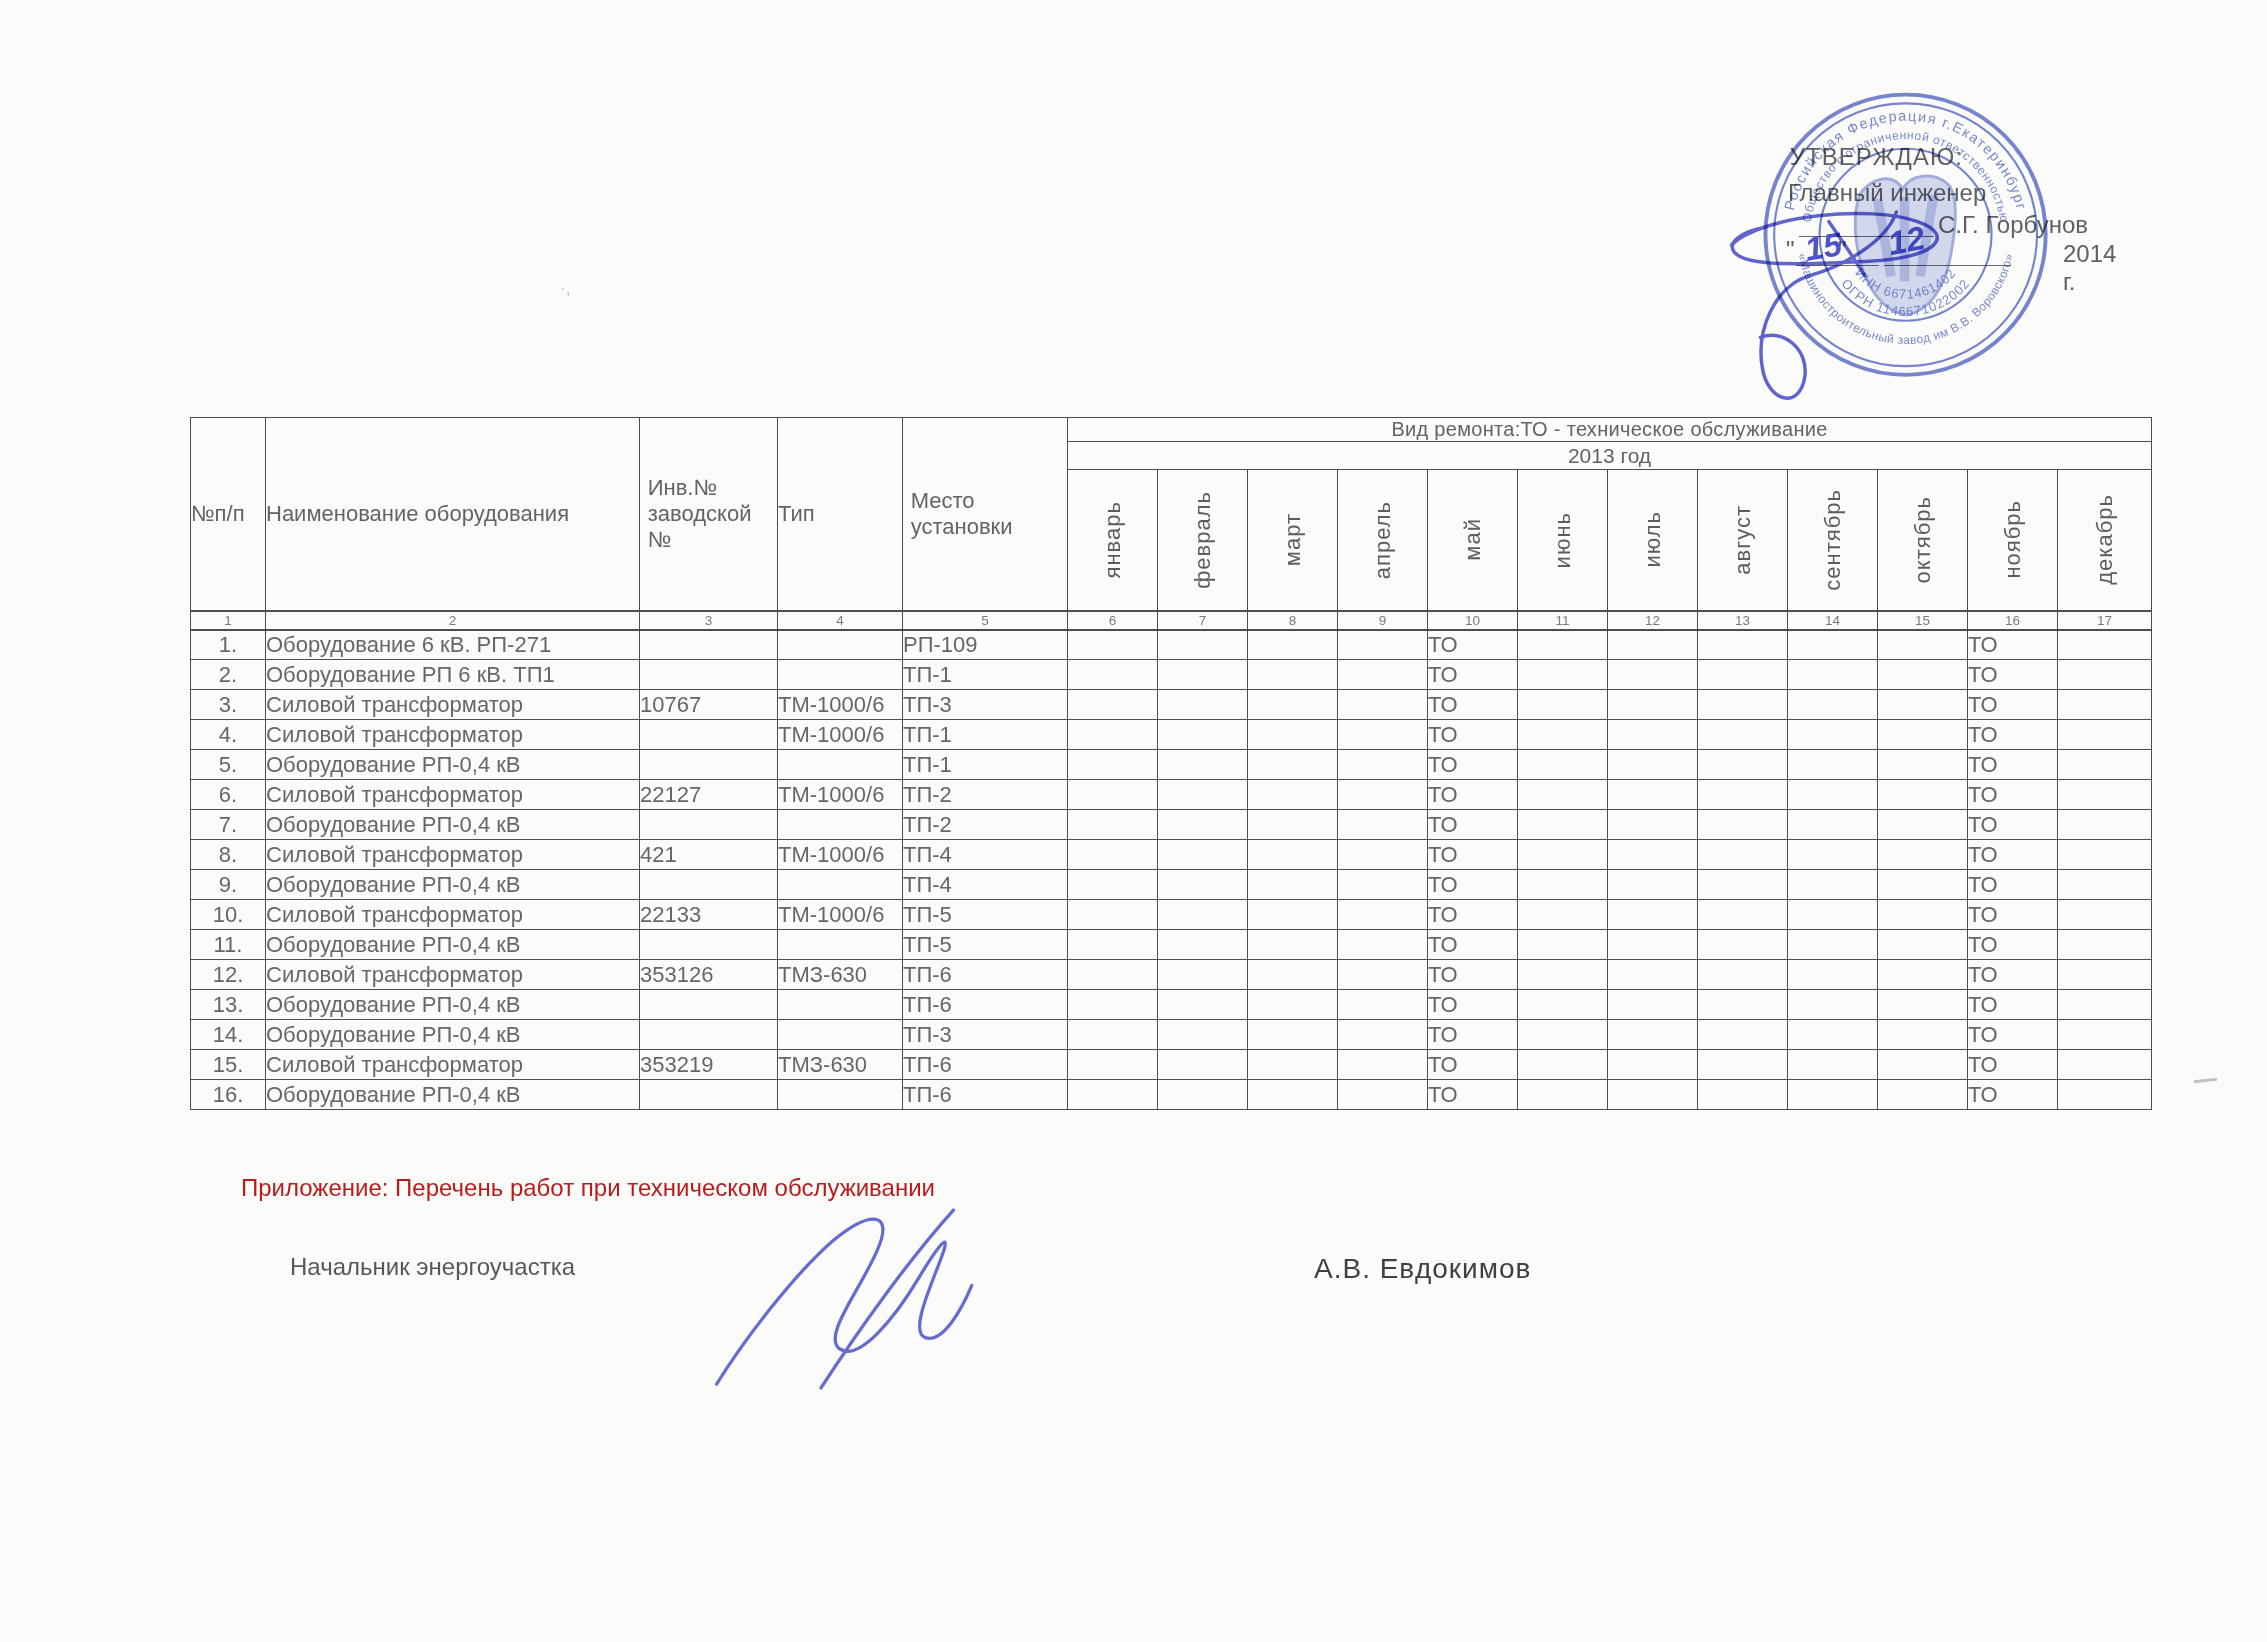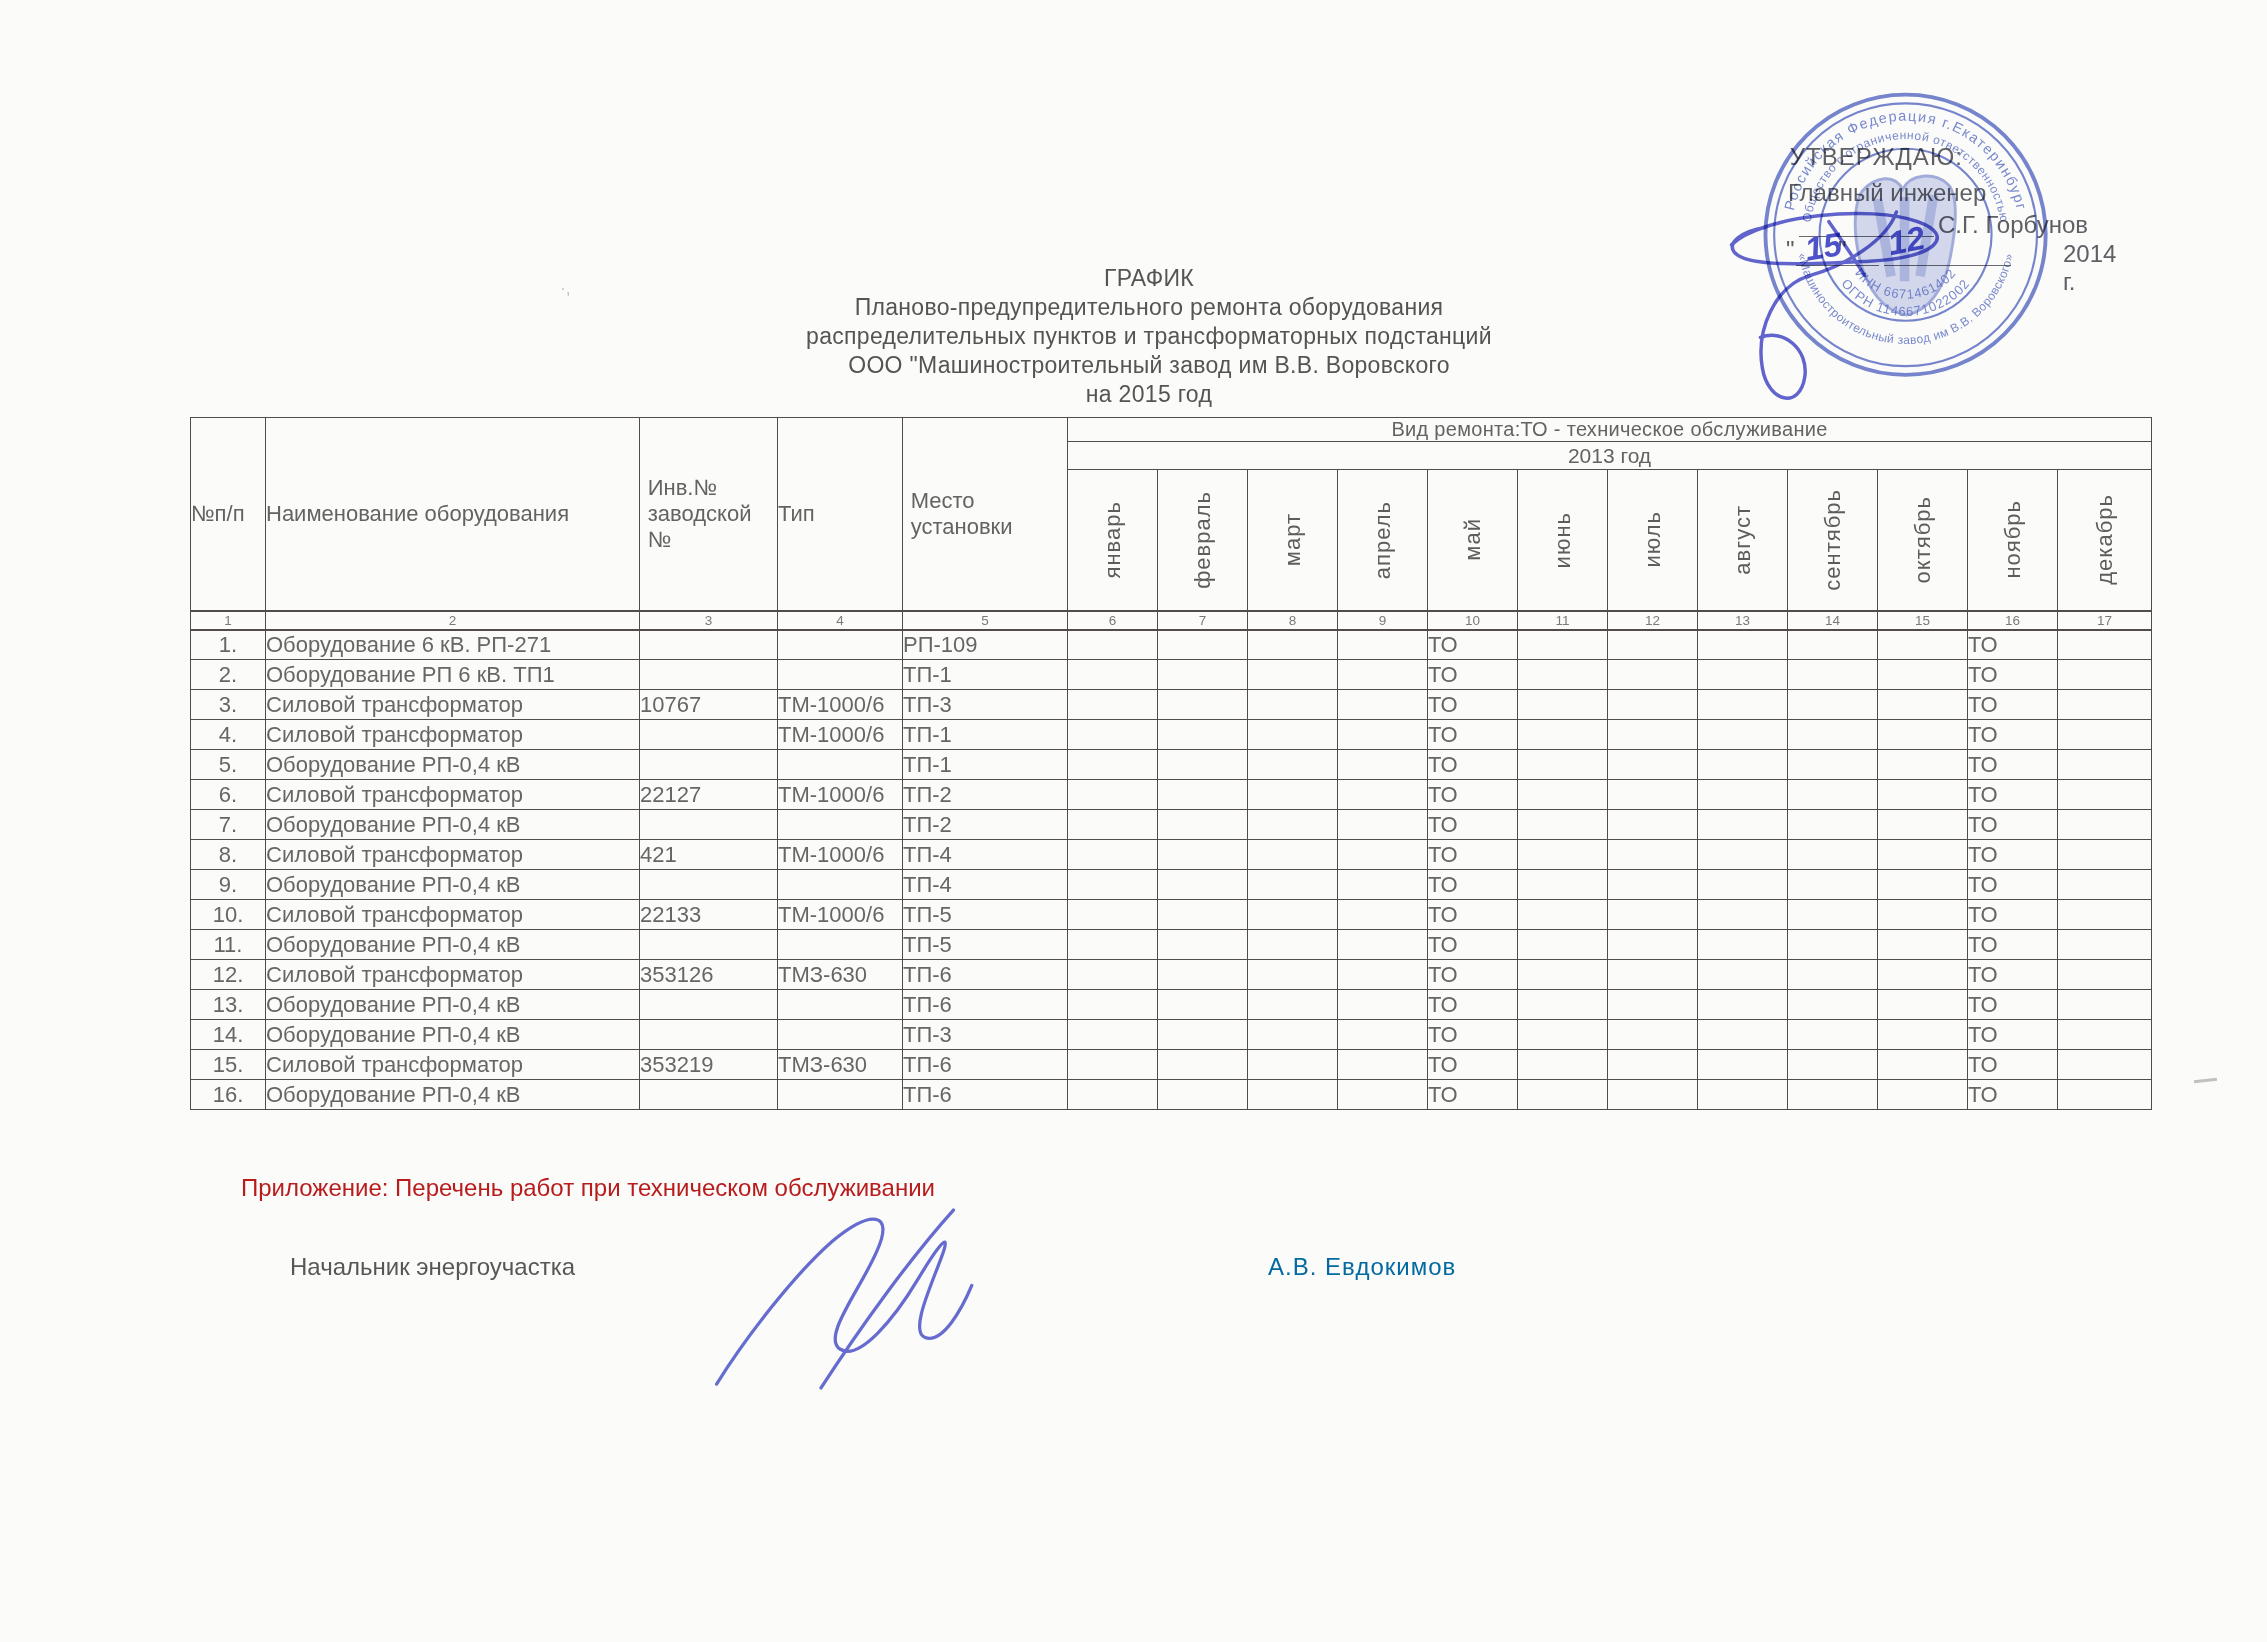--- a/index.html
+++ b/index.html
@@ -66,37 +66,30 @@
     font-size:22px; color:#5d5d5d; margin:0 auto; letter-spacing:1px;
   }
   tbody.data tr { height:30px; }
   tbody.data td { font-size:22px; color:#666666; vertical-align:middle; }
   td.c-num   { text-align:center; }
   td.c-name, td.c-inv, td.c-type, td.c-place, td.c-month { text-align:left; padding-left:6.8px; }
 
   
   .appendix    { position:absolute; left:241px;  top:1174px; font-size:24px; color:#b91c1c; }
   .signer-role { position:absolute; left:290px;  top:1253px; font-size:24px; color:#575757; }
-  .signer-name { position:absolute; left:1268px; top:1253px; font-size:24px; color:#0369a1; letter-spacing:1px; }
+  .signer-name { position:absolute; left:1314px; top:1253px; font-size:28px; color:#404040; letter-spacing:1px; }
 
   
   .artifact { position:absolute; color:#8f8f8f; }
 </style>
 </head>
 <body>
 
 <div class="page">
 
-  <div class="title-block">
-    <div>ГРАФИК</div>
-    <div>Планово-предупредительного ремонта оборудования</div>
-    <div>распределительных пунктов и трансформаторных подстанций</div>
-    <div>ООО "Машиностроительный завод им В.В. Воровского</div>
-    <div>на 2015 год</div>
-  </div>
 
   <div class="approval">
     <div class="line1">УТВЕРЖДАЮ:</div>
     <div class="line2">Главный инженер</div>
     <div class="name">С.Г. Горбунов</div>
     <div class="sig-line"></div>
     <div class="q1">"</div>
     <div class="q2">"</div>
     <div class="d-line1"></div>
     <div class="d-line2"></div>

